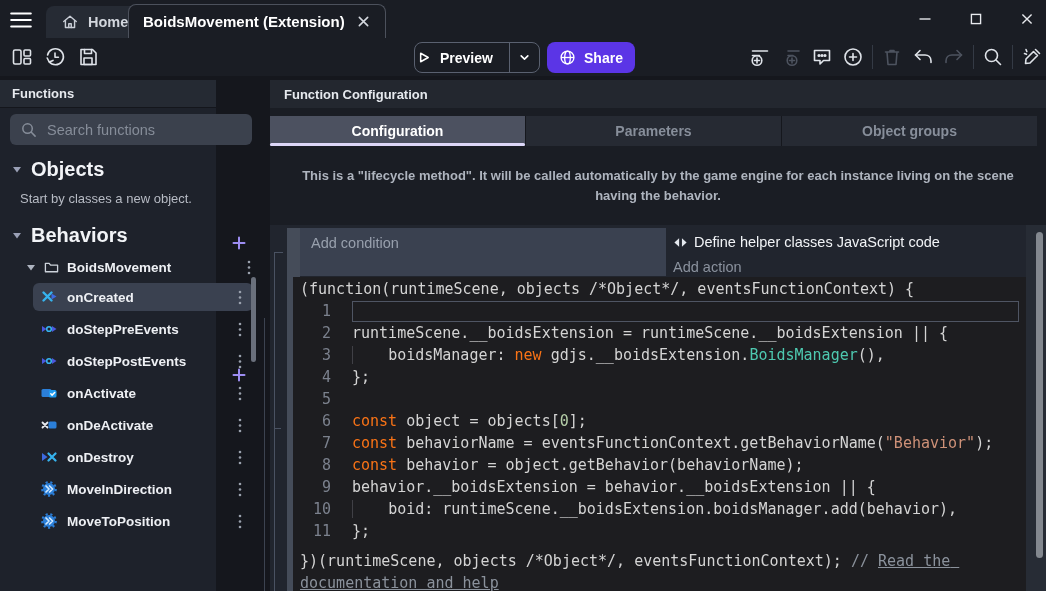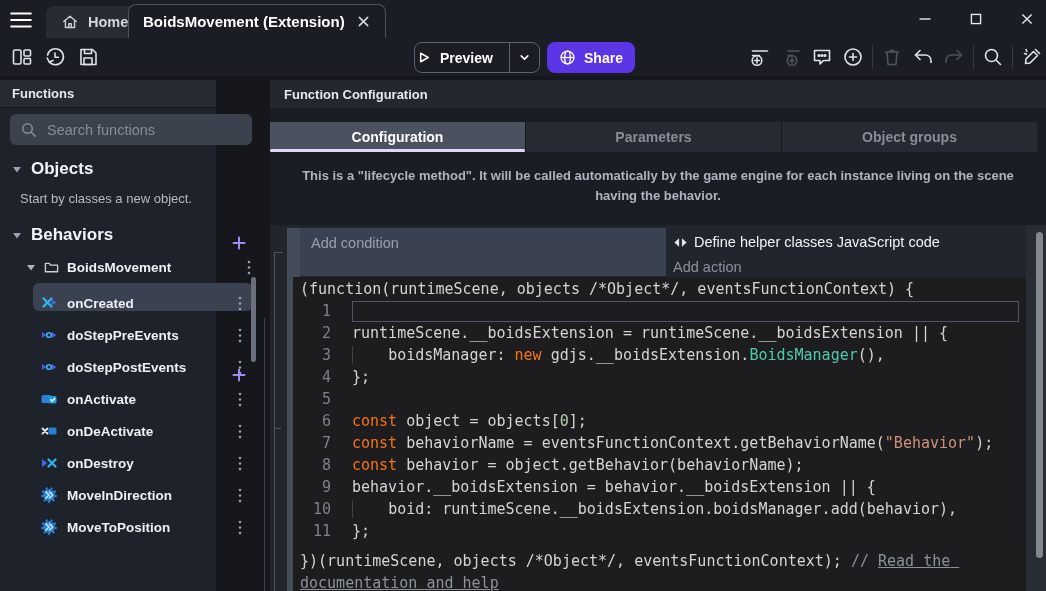--- a/index.html
+++ b/index.html
@@ -41,42 +41,42 @@
   
   .sidebar{left:0;top:80px;width:216px;height:511px;background:#1e222b}
   .sb-title{height:27px;background:#252a33;border-bottom:1px solid #14161c;display:flex;align-items:center;
     padding:0 12px;font-size:13px;font-weight:600;color:#e6e9ee}
   .searchbox{position:absolute;left:10px;top:34px;width:242px;height:31px;background:#3b414d;border-radius:6px;
     display:flex;align-items:center;gap:8px;padding:0 10px;box-sizing:border-box}
   .searchbox input{flex:1;background:transparent;border:none;outline:none;color:#dfe3ea;
     font-size:14.5px;font-family:"Liberation Sans",sans-serif}
   .searchbox input::placeholder{color:#868d99}
   .section-hdr{position:absolute;left:0;width:262px;height:30px;display:flex;align-items:center;gap:9px;padding-left:12px;box-sizing:border-box}
-  .section-hdr .lbl{font-size:17px;font-weight:700;color:#f2f4f7}
+  .section-hdr .lbl{font-size:20px;font-weight:700;color:#f2f4f7}
   .plusbtn{position:absolute;right:14px;width:18px;height:18px}
   .plusbtn svg{width:18px;height:18px;stroke:#9d8df2;stroke-width:2;fill:none;stroke-linecap:round}
   .hint{position:absolute;left:20px;font-size:13px;color:#b7bbc4}
   .tree-group{position:absolute;left:0;width:262px;height:30px;display:flex;align-items:center;gap:8px;padding-left:26px;box-sizing:border-box}
   .tree-group .lbl{font-size:13.5px;font-weight:700;color:#eef0f4}
   .fn-item{position:absolute;left:33px;width:220px;height:28px;border-radius:6px;
-    display:flex;align-items:flex-end;gap:10px;padding-left:8px;box-sizing:border-box}
+    display:flex;align-items:center;gap:10px;padding-left:8px;box-sizing:border-box}
   .fn-item.sel{background:#3a4150}
   .fn-item .lbl{flex:1;font-size:13.5px;font-weight:700;color:#eef0f4}
   .fico{width:16px;height:16px}
   .dots{width:14px;height:16px;margin-right:6px;display:flex;align-items:center;justify-content:center}
   .chev{width:10px;height:10px}
   .btn-addfn{position:absolute;left:12px;top:472px;width:250px;height:29px;border-radius:6px;
     display:flex;align-items:center;justify-content:center;gap:9px;color:#fff;font-size:13.5px;font-weight:700}
   .sb-scroll{position:absolute;left:251px;top:197px;width:5px;height:85px;background:#6a707c;border-radius:3px}
 
   
   .main{left:270px;top:80px;width:776px;height:511px;background:#1a1d24}
   .main-title{height:28px;background:#23272f;display:flex;align-items:center;padding:0 14px;
     font-size:13px;font-weight:600;color:#e6e9ee}
-  .tabs{position:absolute;left:0;top:42px;width:767px;height:30px;display:flex;gap:1px;background:#15171d}
+  .tabs{position:absolute;left:0;top:36px;width:767px;height:30px;display:flex;gap:1px;background:#15171d}
   .tab{flex:1;display:flex;align-items:center;justify-content:center;background:#262a33;
     font-size:14px;font-weight:700;color:#878e9a;position:relative}
   .tab.on{background:#4c5160;color:#fff}
   .tab.on::after{content:"";position:absolute;left:0;right:0;bottom:0;height:3px;background:#ddd7f8;border-radius:2px}
   .desc{position:absolute;left:0;top:86px;width:776px;text-align:center;font-size:13px;font-weight:600;
     color:#aeb4be;line-height:19.5px}
 
   
   .events{left:270px;top:225px;width:776px;height:366px;background:#21252e}
   .eguide{position:absolute;left:4px;top:27px;height:339px;width:9px;border-left:1px solid #4a5262}

